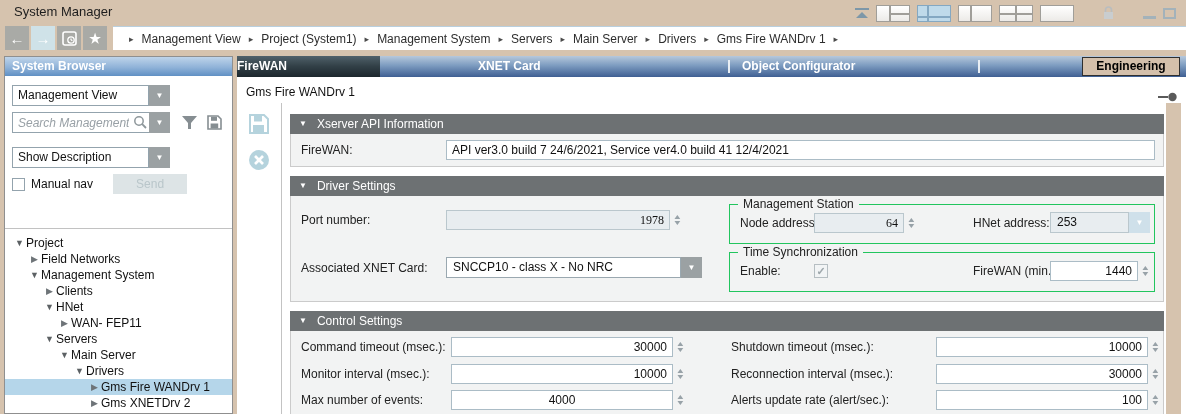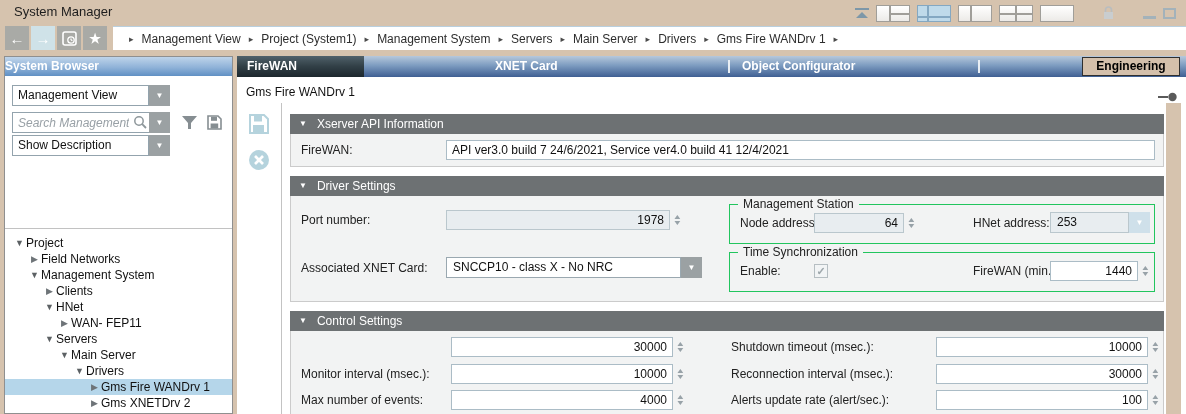--- a/index.html
+++ b/index.html
@@ -22,21 +22,21 @@
   
   .toolbar { position:absolute; top:24px; left:0; right:0; height:28px; display:flex; align-items:center; padding-left:5px; }
   .nav-btn { width:24px; height:24px; margin-right:2px; background:#a9aaa6; color:#fff; display:flex; align-items:center; justify-content:center; font-size:15px; font-weight:bold; }
   .nav-btn.fwd { background:#cfe2e8; }
   .breadcrumb { flex:1; height:24px; margin-left:4px; background:#ffffff; border-top:1px solid #b9cfde; display:flex; align-items:center; padding-left:8px; overflow:hidden; white-space:nowrap; }
   .crumb-sep { font-size:9px; color:#4a4a4a; margin:0 8px; }
   .crumb { font-size:12px; color:#2d2d2d; }
 
   
   .sidebar { position:absolute; left:4px; top:56px; width:229px; bottom:0; border:1px solid #8f8f8f; background:#fff; }
-  .sb-header { height:19px; background:linear-gradient(180deg,#bed4ea 0%, #8fb2d8 55%, #6090c4 100%); color:#fff; font-size:12px; font-weight:bold; line-height:19px; }
+  .sb-header { height:19px; background:linear-gradient(180deg,#bed4ea 0%, #8fb2d8 55%, #6090c4 100%); color:#fff; font-size:12px; font-weight:bold; line-height:19px; padding-left:7px; }
   .sb-body { position:absolute; top:19px; left:0; right:0; bottom:0; background:#fff; padding:9px 7px 0 7px; }
   .combo-s { display:flex; width:158px; height:21px; margin-bottom:6px; }
   .cfield { flex:1; border:1px solid #93a3ad; background:#fff; font-size:12px; color:#111; padding:2px 5px; white-space:nowrap; overflow:hidden; }
   .cbtn { width:21px; background:#9ba1a3; display:flex; align-items:center; justify-content:center; color:#fff; font-size:8px; }
   .search-row { display:flex; align-items:center; }
   .search-wrap { position:relative; flex:0 0 137px; }
   .search-wrap input { width:100%; height:21px; border:1px solid #93a3ad; border-right:none; font-size:12px; padding:2px 20px 2px 5px; font-family:"Liberation Sans", sans-serif; }
   .search-wrap input::placeholder { font-style:italic; color:#98a0a6; }
   .mag { position:absolute; right:2px; top:3px; }
   .srow-icons { display:flex; align-items:center; gap:10px; margin-left:12px; }
@@ -49,23 +49,23 @@
   .tree-row.selected { background:#b5d6ea; }
   .tw { width:13px; display:inline-block; text-align:center; font-size:9px; color:#5c6164; flex:0 0 13px; }
   .tw.collapsed { color:#6e7478; }
   .lvl0 { padding-left:8px; } .lvl1 { padding-left:23px; } .lvl2 { padding-left:38px; }
   .lvl3 { padding-left:53px; } .lvl4 { padding-left:68px; } .lvl5 { padding-left:83px; }
   .leaf-pad { padding-left:81px; }
 
   
   .main { position:absolute; left:237px; top:56px; right:0; bottom:0; }
   .tab-bar { position:absolute; top:0; left:0; right:0; height:21px; background:linear-gradient(180deg,#b6c8dc 0%, #7d9cc0 45%, #3f5f93 100%); }
-  .tab-active { position:absolute; left:0; top:0; width:127px; height:21px; background:linear-gradient(180deg,#50616a 0%, #313f46 50%, #1c272d 100%); color:#fff; font-size:12px; font-weight:bold; line-height:21px; padding-left:10px; }
+  .tab-active { position:absolute; left:0; top:0; width:143px; height:21px; background:linear-gradient(180deg,#50616a 0%, #313f46 50%, #1c272d 100%); color:#fff; font-size:12px; font-weight:bold; line-height:21px; }
   .tab-label { position:absolute; top:0; height:21px; color:#fff; font-size:12px; font-weight:bold; line-height:21px; }
-  .tab-xnet { left:258px; }
+  .tab-xnet { left:241px; }
   .tab-objcfg { left:505px; }
   .tab-sep { position:absolute; top:4px; width:2px; height:13px; background:#e8eef4; }
   .sep1 { left:491px; } .sep2 { left:741px; }
   .mode-btn { position:absolute; top:1px; right:6px; width:98px; height:19px; background:#d4c0ab; border:1px solid #2f2f2f; color:#000; font-size:12px; font-weight:bold; text-align:center; line-height:17px; }
 
   .content { position:absolute; top:21px; left:0; right:0; bottom:0; background:#fff; }
   .obj-title { position:absolute; left:9px; top:8px; font-size:12px; color:#111; }
   .pin { position:absolute; right:8px; top:11px; }
   .gutter { position:absolute; top:26px; bottom:0; right:5px; width:15px; background:#d6c3ae; }
   .icon-strip { position:absolute; left:0; top:26px; width:44px; bottom:0; display:flex; flex-direction:column; align-items:center; padding-top:10px; gap:14px; }
@@ -74,21 +74,21 @@
   .sections { position:absolute; left:53px; right:22px; top:37px; }
   .section { margin-bottom:9px; }
   .sec-header { height:20px; background:#6d7173; color:#fff; font-size:12px; line-height:20px; padding-left:9px; display:flex; align-items:center; }
   .sec-tri { font-size:8px; margin-right:10px; }
   .sec-body { position:relative; background:#f2f3f3; border:1px solid #cbcbcb; border-top:none; }
   .body1 { height:33px; } .body2 { height:106px; } .body3 { height:86px; }
 
   .flabel { position:absolute; font-size:12px; color:#222; line-height:20px; }
   .input { border:1px solid #abbcc6; background:#fff; font-size:12px; color:#111; padding:0 5px; height:20px; font-family:"Liberation Sans", sans-serif; }
   .input.num { text-align:right; }
-  .input.dis { background:#e8edf0; border-color:#bac7cd; }
+  .input.dis { background:#e8edf0; border-color:#bac7cd;font-family:Liberation Serif, serif; }
   input.input { outline:none; }
   .spin { position:absolute; width:12px; height:20px; display:flex; flex-direction:column; align-items:center; justify-content:center; }
   .spin span { font-size:7px; line-height:6px; color:#98a2a8; transform:scaleX(1.4); }
 
   .combo-m { position:absolute; display:flex; height:21px; }
   .combo-m .cfield2 { flex:1; border:1px solid #9aa8b0; background:#fff; font-size:12px; color:#111; padding:2px 6px; white-space:nowrap; overflow:hidden; }
   .combo-m .cbtn2 { width:21px; background:#9ba1a3; display:flex; align-items:center; justify-content:center; color:#fff; font-size:8px; }
   .combo-m .cfield2.dis { background:#e8edf0; border-color:#bac7cd; }
   .combo-m .cbtn2.lite { background:#cfe0ea; }
 
@@ -197,23 +197,28 @@
           <svg width="15" height="13">
               <polygon points="0,0 15,0 9,7 9,13 6,13 6,7" fill="#868e92"></polygon>
             </svg>
           <svg width="15" height="15">
               <path d="M1 1 h10 l3 3 v10 h-13 z" fill="none" stroke="#868e92" stroke-width="1.6"></path>
               <rect x="4" y="1.8" width="6" height="4" fill="#868e92"></rect>
               <rect x="3.6" y="8.5" width="7.6" height="5" fill="#868e92"></rect>
             </svg>
         </div>
       </div>
-      <div class="combo-s" style="margin-top:2px">
+      <div class="combo-s" style="margin-top:14px">
         <div class="cfield">Show Description</div>
         <div class="cbtn">▼</div>
+      </div>
+      <div class="manual-row">
+        <div class="chk"></div>
+        <span class="manual-label">Manual nav</span>
+        <div class="send-btn">Send</div>
       </div>
       <div class="tree">
         <div class="tree-row lvl0">
             <span class="tw">▼</span>
             <span>Project</span>
           </div>
         <div class="tree-row lvl1">
             <span class="tw collapsed">▶</span>
             <span>Field Networks</span>
           </div>
@@ -358,20 +363,21 @@
         </div>
 
         <div class="section">
           <div class="sec-header">
             <span class="sec-tri">▼</span>
             <span>Control Settings</span>
           </div>
           <div class="sec-body body3">
 
             <div class="ctl-row" style="top:6px">
+              <div class="flabel" style="left:10px">Command timeout (msec.):</div>
               <input class="input num" style="position: absolute; left: 160px; width: 222px;" value="30000">
               <div class="spin" style="left:383px">
                   <span>▲</span>
                   <span>▼</span>
                 </div>
               <div class="flabel" style="left:440px">Shutdown timeout (msec.):</div>
               <input class="input num" style="position: absolute; left: 645px; width: 212px;" value="10000">
               <div class="spin" style="left:858px">
                   <span>▲</span>
                   <span>▼</span>
@@ -388,21 +394,21 @@
               <div class="flabel" style="left:440px">Reconnection interval (msec.):</div>
               <input class="input num" style="position: absolute; left: 645px; width: 212px;" value="30000">
               <div class="spin" style="left:858px">
                   <span>▲</span>
                   <span>▼</span>
                 </div>
             </div>
 
             <div class="ctl-row" style="top:59px">
               <div class="flabel" style="left:10px">Max number of events:</div>
-              <input class="input num" style="position: absolute; left: 160px; width: 222px;" value="4000">
+              <input class="input num" style="position: absolute; left: 160px; width: 222px; text-align: center;" value="4000">
               <div class="spin" style="left:383px">
                   <span>▲</span>
                   <span>▼</span>
                 </div>
               <div class="flabel" style="left:440px">Alerts update rate (alert/sec.):</div>
               <input class="input num" style="position: absolute; left: 645px; width: 212px;" value="100">
               <div class="spin" style="left:858px">
                   <span>▲</span>
                   <span>▼</span>
                 </div>

